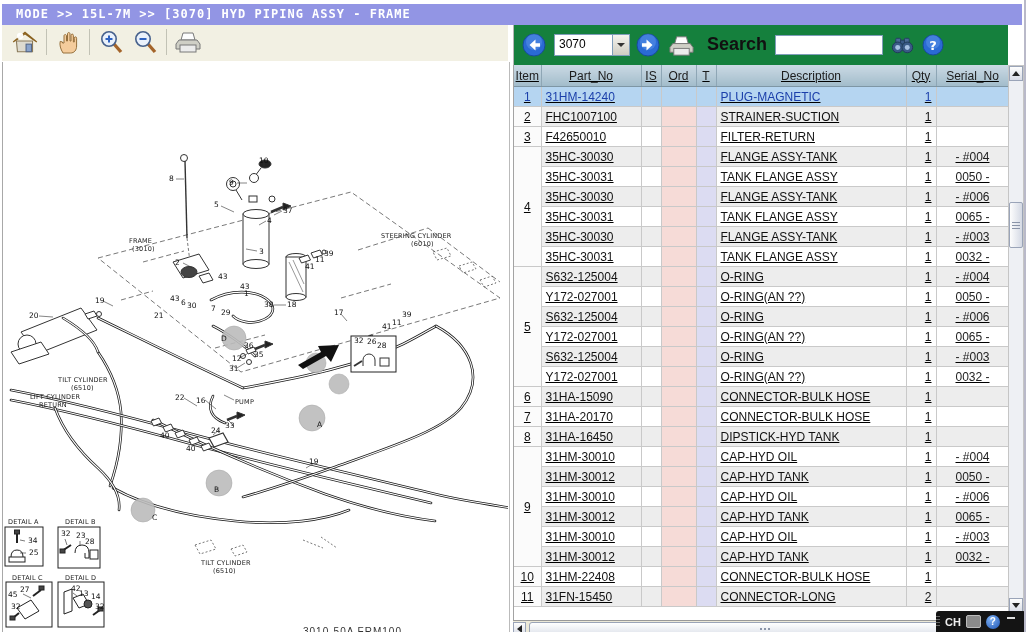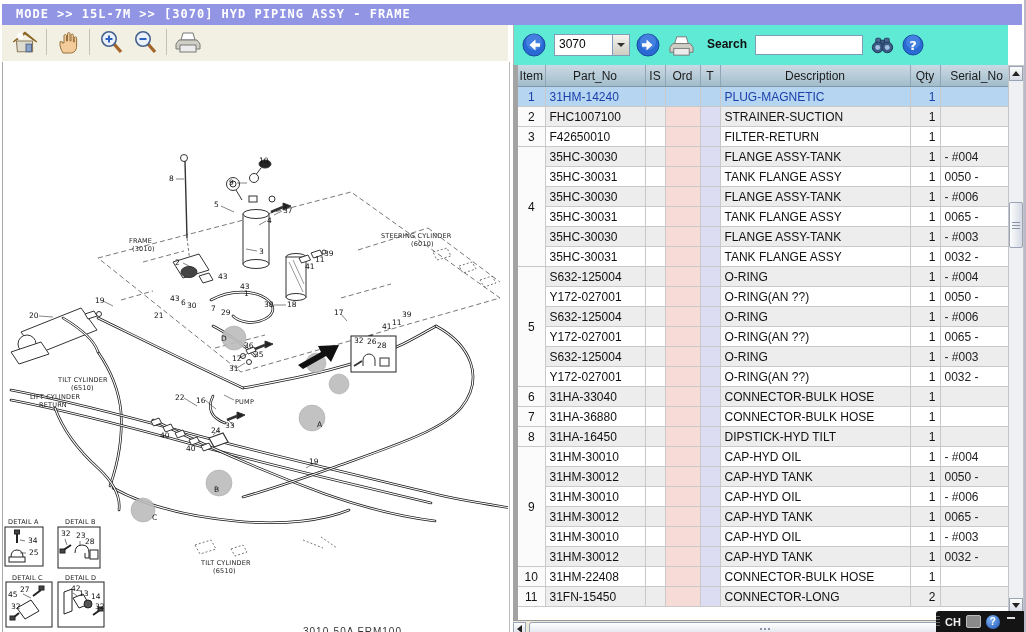--- a/index.html
+++ b/index.html
@@ -10,64 +10,64 @@
   }
   
   .win-edge-r{position:absolute;right:0;top:0;width:2px;height:632px;background:#b9b9c9;}
   .titlebar{
     position:absolute;left:2px;top:4px;width:1020px;height:21px;background:#9295e4;
     color:#fff;font-family:"DejaVu Sans Mono",monospace;font-weight:bold;font-size:12px;
     line-height:21px;letter-spacing:1px;padding-left:14px;box-sizing:border-box;white-space:nowrap;
   }
   
   .lp-toolbar{position:absolute;left:2px;top:25px;width:506px;height:36px;background:#f2f0e3;}
-  .rp-toolbar{position:absolute;left:513px;top:25px;width:495px;height:40px;background:#5eead4;border-left:1px solid #b5b5b5;box-sizing:border-box;}
+  .rp-toolbar{position:absolute;left:513px;top:25px;width:495px;height:40px;background:#15803d;border-left:1px solid #b5b5b5;box-sizing:border-box;}
   .lp-toolbar .icons{display:flex;align-items:center;height:34px;padding-left:6px;}
   .tbtn{width:34px;height:30px;display:flex;align-items:center;justify-content:center;cursor:pointer;}
   .tsep{width:1px;height:26px;background:#c2c2b5;margin:0 4px;}
   .model-label{position:absolute;left:8px;top:62px;font-size:9px;color:#333;}
   .page-title{position:absolute;left:134px;top:63px;font-size:13px;color:#222;letter-spacing:.4px;}
   
   .rp-controls{display:flex;align-items:center;height:40px;padding-left:8px;}
   .navbtn{width:24px;height:24px;cursor:pointer;}
   .combo{width:74px;height:20px;background:#fff;border:1px solid #7f9db9;margin:0 6px 0 8px;display:flex;align-items:stretch;font-size:12px;}
   .combo .val{flex:1;padding:2px 0 0 4px;}
   .combo .drop{width:16px;background:linear-gradient(#f4f3ee,#cfcdc2);border-left:1px solid #7f9db9;display:flex;align-items:center;justify-content:center;cursor:pointer;}
   .combo .drop:after{content:"";border:4px solid transparent;border-top-color:#333;margin-top:4px;}
-  .search-label{font-weight:bold;font-size:12px;color:#111;margin:0 8px 2px 12px;}
+  .search-label{font-weight:bold;font-size:18px;color:#111;margin:0 8px 2px 12px;}
   .search-input{width:100px;height:16px;border:1px solid #7f9db9;font-size:12px;padding:1px 3px;}
   .rp-icon{margin-left:8px;cursor:pointer;display:flex;align-items:center;}
   
   .diagram-wrap{position:absolute;left:2px;top:62px;width:506px;height:570px;background:#fff;border-left:1px solid #a8a8a8;box-sizing:border-box;overflow:hidden;}
   .diag-footer{position:absolute;left:300px;top:564px;font-size:10px;color:#333;letter-spacing:1px;white-space:nowrap;}
   svg text.co{font:7.5px "DejaVu Sans",sans-serif;fill:#111;}
   svg text.lb{font:6.5px "DejaVu Sans",sans-serif;fill:#222;letter-spacing:.2px;}
   .h-out{stroke:#1a1a1a;stroke-width:2.6;fill:none;stroke-linecap:round;}
   .h-in{stroke:#fff;stroke-width:1.1;fill:none;stroke-linecap:round;}
   
   .vsplit{position:absolute;left:509px;top:62px;width:1px;height:570px;background:#bbb;}
   
-  .table-wrap{position:absolute;left:513px;top:65px;width:495px;height:555px;overflow:hidden;border-left:5px solid #a3a3a3;box-sizing:border-box;}
+  .table-wrap{position:absolute;left:513px;top:65px;width:495px;height:555px;overflow:hidden;border-left:1px solid #a3a3a3;box-sizing:border-box;text-decoration:underline;}
   table.parts{border-collapse:collapse;table-layout:fixed;width:495px;font-size:12px;color:#111;}
   table.parts th{
     background:linear-gradient(#cbdae4,#a2bccb);color:#1c1c1c;font-weight:normal;
     border-right:1px solid #8ea6b5;border-bottom:1px solid #7e96a5;height:21px;padding:0;white-space:nowrap;overflow:hidden;
   }
   table.parts td{
     border-right:1px solid #c9c9c9;border-bottom:1px solid #c9c9c9;height:20px;
     padding:0 4px;white-space:nowrap;overflow:hidden;box-sizing:border-box;
   }
   tr.even{background:#fff;} tr.odd{background:#ededed;}
   td.c-item{text-align:center;background:#fbfbfb;}
   td.c-part{padding-left:8px;}
   td.c-ord{background:#f6dbd7;}
   td.c-t{background:#dcdcf2;}
   td.c-desc{padding-left:8px;}
   td.c-qty{text-align:right;padding-right:7px;}
-  td.c-serial{text-align:left;color:#222;margin-top:36px;}
+  td.c-serial{text-align:center;color:#222;margin-top:36px;}
   tr.sel td{background:#b5d5f1 !important;color:#1b3faa;}
   
   .vscroll{position:absolute;left:1008px;top:65px;width:16px;height:549px;background:#eef0f4;border:1px solid #c5c5c5;box-sizing:border-box;}
   .vs-btn{position:absolute;left:0;width:14px;height:15px;background:linear-gradient(#fdfdfd,#d8dce6);border:1px solid #9aa4b8;box-sizing:border-box;display:flex;align-items:center;justify-content:center;}
   .vs-up{top:0;} .vs-down{bottom:0;}
   .tri-up{width:0;height:0;border:4px solid transparent;border-bottom:5px solid #222;margin-top:-4px;}
   .tri-down{width:0;height:0;border:4px solid transparent;border-top:5px solid #222;margin-bottom:-4px;}
   .vs-thumb{position:absolute;left:0;top:136px;width:14px;height:46px;background:linear-gradient(90deg,#fdfdfd,#d4d9e4);border:1px solid #9aa4b8;border-radius:2px;box-sizing:border-box;}
   .vs-grip{margin:19px auto 0;width:8px;}
   .vs-grip div{height:1px;background:#8a94a8;margin-bottom:2px;}
@@ -623,45 +623,45 @@
           <td class="c-part">Y172-027001</td>
           <td class="c-is"></td>
           <td class="c-ord"></td>
           <td class="c-t"></td>
           <td class="c-desc">O-RING(AN ??)</td>
           <td class="c-qty">1</td>
           <td class="c-serial">0032 -</td>
         </tr>
         <tr class="odd">
           <td class="c-item" rowspan="1">6</td>
-          <td class="c-part">31HA-33040</td>
+          <td class="c-part">31HA-15090</td>
           <td class="c-is"></td>
           <td class="c-ord"></td>
           <td class="c-t"></td>
           <td class="c-desc">CONNECTOR-BULK HOSE</td>
           <td class="c-qty">1</td>
           <td class="c-serial"></td>
         </tr>
         <tr class="even">
           <td class="c-item" rowspan="1">7</td>
-          <td class="c-part">31HA-36880</td>
+          <td class="c-part">31HA-20170</td>
           <td class="c-is"></td>
           <td class="c-ord"></td>
           <td class="c-t"></td>
           <td class="c-desc">CONNECTOR-BULK HOSE</td>
           <td class="c-qty">1</td>
           <td class="c-serial"></td>
         </tr>
         <tr class="odd">
           <td class="c-item" rowspan="1">8</td>
           <td class="c-part">31HA-16450</td>
           <td class="c-is"></td>
           <td class="c-ord"></td>
           <td class="c-t"></td>
-          <td class="c-desc">DIPSTICK-HYD TILT</td>
+          <td class="c-desc">DIPSTICK-HYD TANK</td>
           <td class="c-qty">1</td>
           <td class="c-serial"></td>
         </tr>
         <tr class="even">
           <td class="c-item" rowspan="6">9</td>
           <td class="c-part">31HM-30010</td>
           <td class="c-is"></td>
           <td class="c-ord"></td>
           <td class="c-t"></td>
           <td class="c-desc">CAP-HYD OIL</td>

